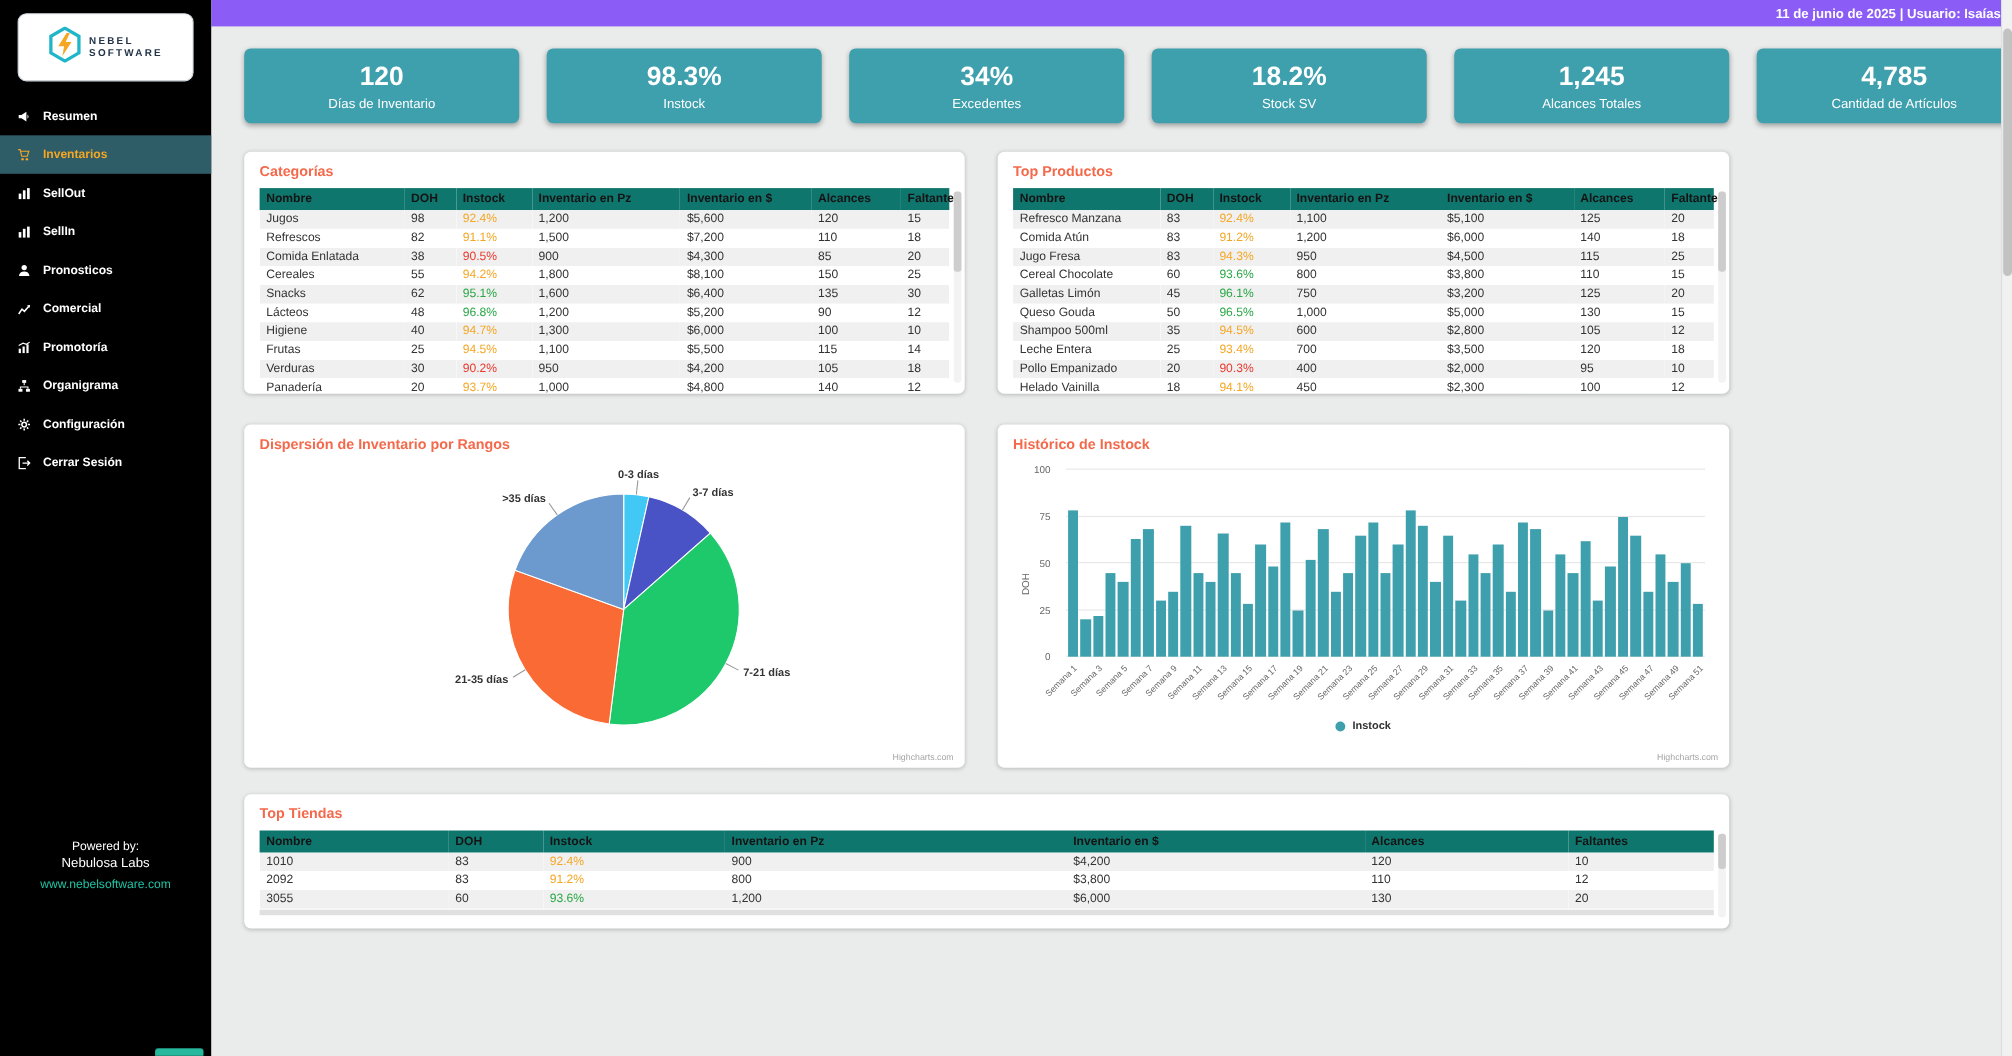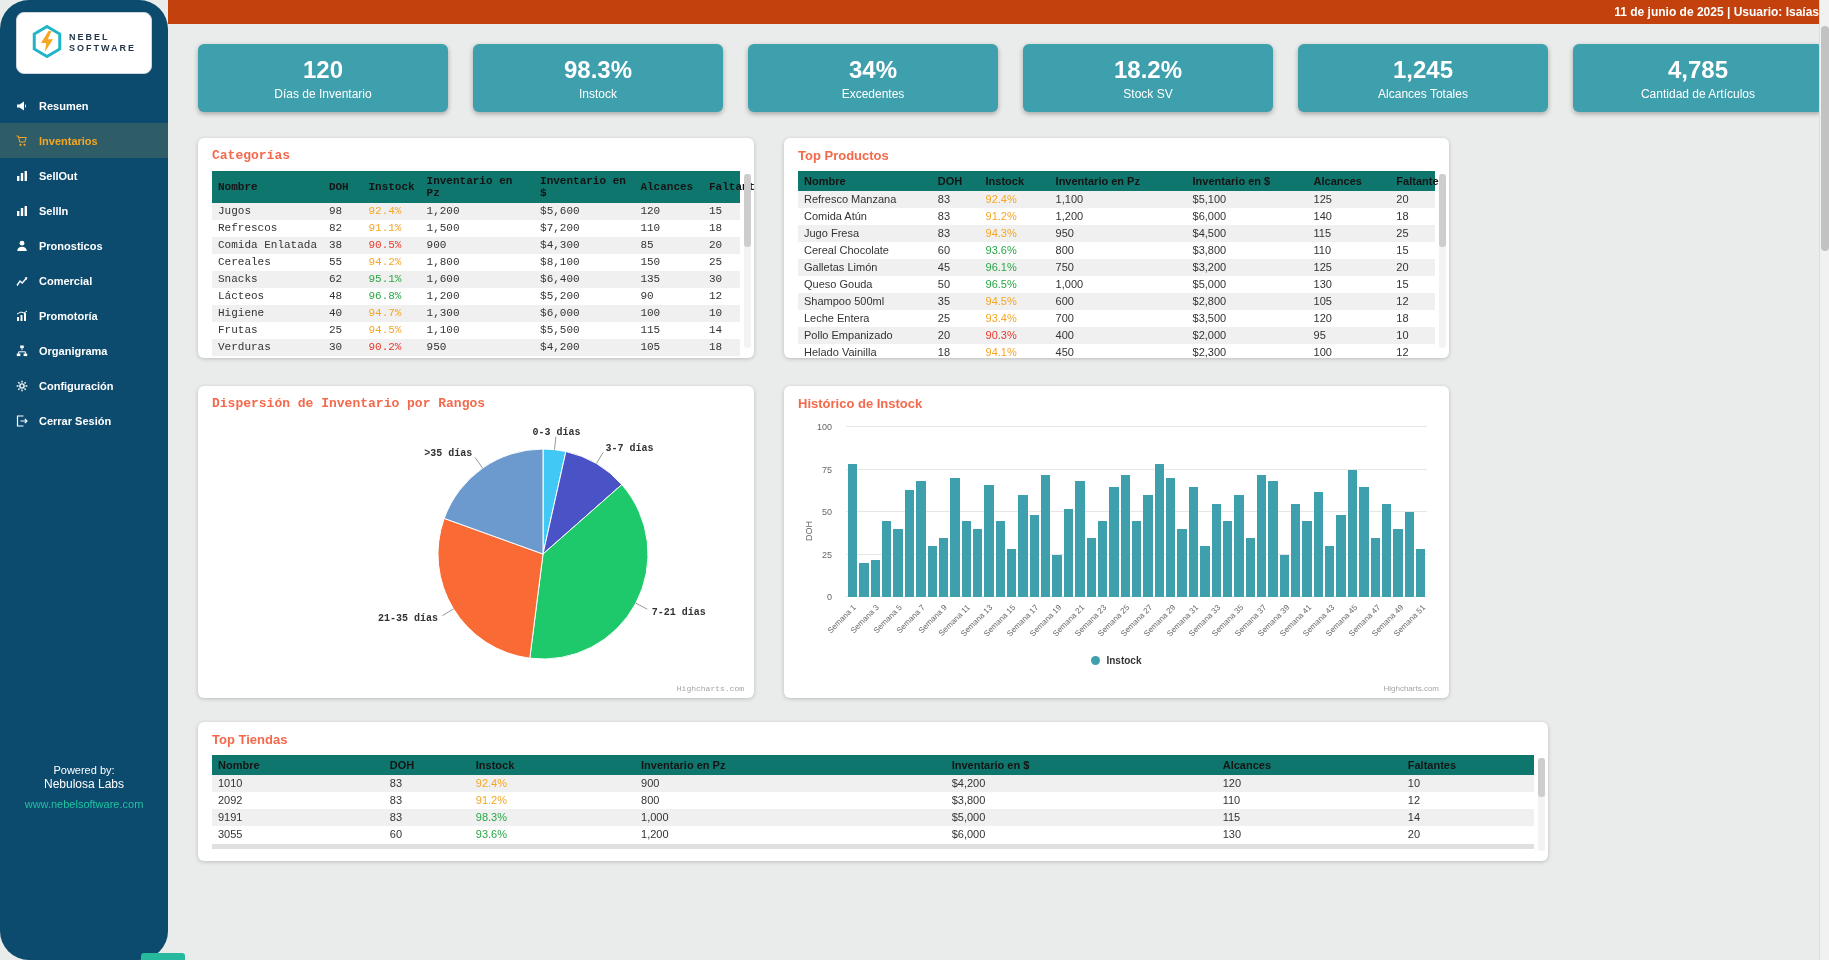--- a/index.html
+++ b/index.html
@@ -1,46 +1,46 @@
 <!DOCTYPE html>
 <html><head>
 <meta charset="utf-8">
 <style>
   *{margin:0;padding:0;box-sizing:border-box;}
   html,body{width:1829px;height:960px;overflow:hidden;background:#eaecec;font-family:"Liberation Sans",sans-serif;}
   .app{display:flex;width:1829px;height:960px;}
 
   
-  .sidebar{width:168px;background:#0c4a6e;flex-shrink:0;position:relative;z-index:3;border-radius:29px;}
+  .sidebar{width:192px;background:#000000;flex-shrink:0;position:relative;z-index:3;}
   .logo-box{margin:12px 16px 14px;background:#fff;border-radius:8px;height:62px;display:flex;align-items:center;justify-content:center;gap:7px;border:1px solid #cfd6dc;}
   .logo-text{font-weight:bold;color:#233449;font-size:9px;letter-spacing:2px;line-height:11px;}
   .nav-item{height:35px;display:flex;align-items:center;gap:10px;padding-left:15px;color:#ffffff;font-size:11px;font-weight:bold;cursor:pointer;}
   .nav-item .nav-ico{width:14px;display:flex;align-items:center;justify-content:center;}
   .nav-item.active{background:#2e5d68;color:#f5a623;}
   .side-footer{position:absolute;bottom:150px;width:100%;text-align:center;color:#fff;}
   .side-footer .powered{font-size:11px;}
   .side-footer .company{font-size:12px;margin-top:1px;}
   .side-footer .site-link{display:block;font-size:11px;margin-top:7px;color:#1fc3a3;text-decoration:none;cursor:pointer;}
 
   
   .main{flex:1;display:flex;flex-direction:column;overflow:hidden;}
-  .topbar{height:24px;background:#c2410c;color:#fff;font-size:12px;font-weight:bold;text-align:right;padding:5px 10px 0 0;flex-shrink:0;}
+  .topbar{height:24px;background:#8b5cf6;color:#fff;font-size:12px;font-weight:bold;text-align:right;padding:5px 10px 0 0;flex-shrink:0;}
   .content{flex:1;padding:20px 0 0 30px;overflow:hidden;}
 
   
   .kpi-row{display:flex;gap:25px;width:1625px;margin-bottom:26px;}
   .kpi{flex:1;height:68px;background:#3e9fad;border-radius:6px;color:#fff;display:flex;flex-direction:column;align-items:center;justify-content:center;box-shadow:0 2px 5px rgba(0,0,0,.3);}
   .kpi-value{font-size:24px;font-weight:bold;}
   .kpi-label{font-size:12px;margin-top:3px;}
 
   
   .grid-2{display:flex;gap:30px;}
   .grid-2.tables{margin-bottom:28px;}
   .grid-2.charts{margin-bottom:24px;}
-  .col-l{width:556px;font-family:Liberation Mono, monospace;}
+  .col-l{width:655px;}
   .col-r{width:665px;}
   .card{background:#fff;border-radius:6px;box-shadow:0 1px 4px rgba(0,0,0,.2);padding:10px 14px 12px;position:relative;}
   .card h3{color:#f4694b;font-size:13px;margin-bottom:8px;font-weight:bold;}
   .table-card{height:220px;overflow:hidden;}
   .chart-card{height:312px;overflow:hidden;}
   .tiendas-card{width:1350px;}
 
   
   table{width:100%;border-collapse:collapse;font-size:11px;table-layout:fixed;}
   th{background:#0f766e;text-align:left;padding:4px 6px;color:#141414;font-size:11px;}
@@ -797,29 +797,20 @@
               <tr>
                 <td>2092</td>
                 <td>83</td>
                 <td class="warn">91.2%</td>
                 <td>800</td>
                 <td>$3,800</td>
                 <td>110</td>
                 <td>12</td>
               </tr>
               <tr>
-                <td>9191</td>
-                <td>83</td>
-                <td class="ok">98.3%</td>
-                <td>1,000</td>
-                <td>$5,000</td>
-                <td>115</td>
-                <td>14</td>
-              </tr>
-              <tr>
                 <td>3055</td>
                 <td>60</td>
                 <td class="ok">93.6%</td>
                 <td>1,200</td>
                 <td>$6,000</td>
                 <td>130</td>
                 <td>20</td>
               </tr>
             </tbody>
           </table>

